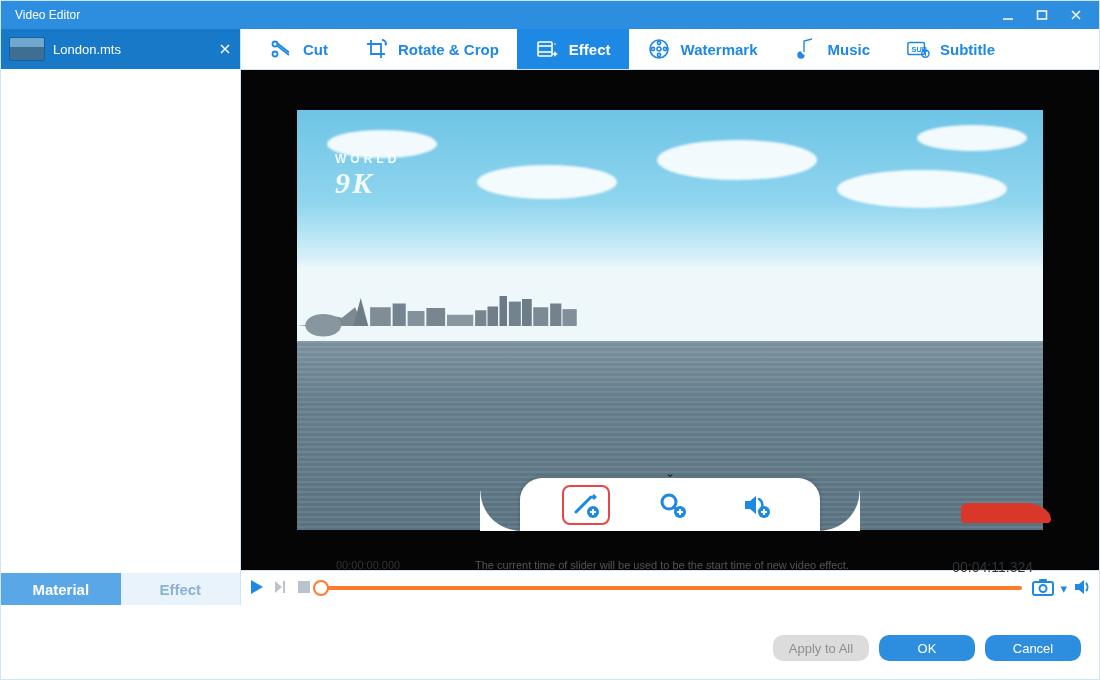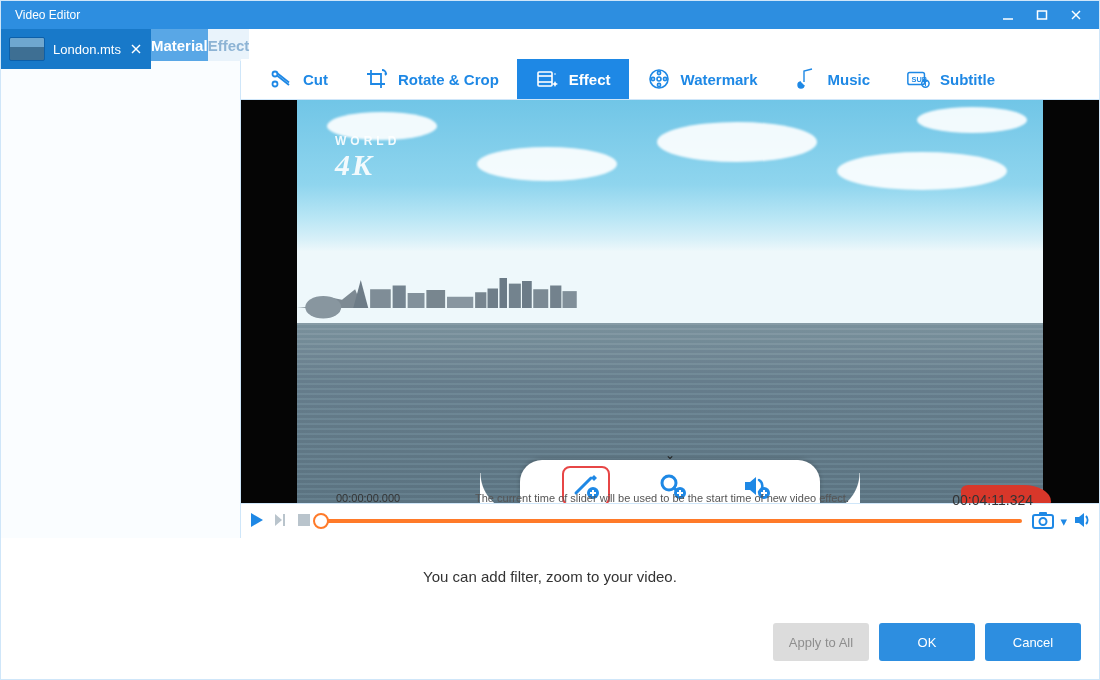--- a/index.html
+++ b/index.html
@@ -26,32 +26,32 @@
   }
   .window { width: 1100px; height: 680px; display: flex; flex-direction: column; border: 1px solid var(--frame-border); box-sizing: border-box; }
   
   .titlebar { height: 28px; background: var(--titlebar-bg); color: var(--titlebar-text); display: flex; align-items: center; padding: 0 6px 0 14px; font-size: 12px; }
   .titlebar .title { flex: 1; }
   .titlebar .win-btn { width: 34px; height: 28px; display: flex; align-items: center; justify-content: center; }
   .titlebar .win-btn svg { stroke: #fff; }
   
   .upper { flex: 1; display: flex; min-height: 0; }
   
-  .sidebar { width: 239px; display: flex; flex-direction: row; background: #fafdff; border-right: 1px solid var(--frame-border); }
+  .sidebar { width: 239px; display: flex; flex-direction: column; background: #fafdff; border-right: 1px solid var(--frame-border); }
   .file-strip { height: 40px; background: var(--sidebar-bg); display: flex; align-items: center; padding: 0 8px; color: #fff; gap: 8px; }
   .file-thumb { width: 34px; height: 22px; background: linear-gradient(#6fa7cf 40%, #3e6f93 41%); border: 1px solid #0d5fa8; border-radius: 2px; flex: 0 0 auto; }
   .file-name { flex: 1; font-size: 13px; white-space: nowrap; overflow: hidden; text-overflow: ellipsis; }
   .file-close { width: 14px; text-align: center; cursor: pointer; }
   .sidebar-body { flex: 1; background: #ffffff; }
   .sidebar-tabs { height: 32px; display: flex; }
   .sidebar-tab { flex: 1; display: flex; align-items: center; justify-content: center; font-size: 15px; font-weight: 600; cursor: pointer; }
   .sidebar-tab.active { background: var(--sidebar-tab-active); color: #fff; }
   .sidebar-tab.inactive { background: var(--sidebar-tab-inactive); color: #8db3d4; }
   
-  .rightcol { flex: 1; display: flex; flex-direction: column; min-width: 0; margin-top: 30px; }
+  .rightcol { flex: 1; display: flex; flex-direction: column; min-width: 0; }
   
   .toolbar { height: 40px; background: var(--toolbar-bg); border-bottom: 1px solid var(--frame-border); display: flex; align-items: stretch; padding-left: 10px; }
   .tool { display: flex; align-items: center; gap: 10px; padding: 0 18px; color: var(--toolbar-blue); font-weight: 600; font-size: 15px; cursor: pointer; }
   .tool.active { background: var(--toolbar-active-bg); color: var(--toolbar-active-fg); }
   .tool .icon { width: 24px; height: 24px; display: flex; align-items: center; justify-content: center; }
   
   .preview-area { flex: 1; background: var(--preview-bg); display: flex; align-items: center; justify-content: center; position: relative; overflow: hidden; }
   .video-frame { width: 746px; height: 420px; position: relative; }
   .sky { position: absolute; inset: 0; background: linear-gradient(#6ec4e6 0%, #8fd5ee 22%, #b9e6f5 30%, #d7f0f8 35%, #eef8fb 38%); }
   .cloud { position: absolute; background: rgba(255,255,255,0.9); border-radius: 50%; filter: blur(1px); }
@@ -76,21 +76,21 @@
   .tc-right { position:absolute; right:66px; top:-12px; font-size:14px; color:#333; }
   .tc-hint { position:absolute; left:0; right:16px; top:-12px; text-align:center; font-size:11px; color:#555; pointer-events:none; }
   .track-wrap { flex:1; height:10px; position:relative; }
   .track { position:absolute; left:0; right:0; top:50%; height:4px; transform:translateY(-50%); background: var(--track-orange); border-radius:2px; }
   .track-knob { position:absolute; left:0; top:50%; width:12px; height:12px; transform:translate(-50%,-50%); background:#fff; border:2px solid var(--track-orange); border-radius:50%; }
   .right-icons { display:flex; align-items:center; gap:6px; color: var(--toolbar-blue); }
   
   .bottom { background:#fff; padding: 30px 0 14px; text-align:center; display:flex; flex-direction:column; gap:38px; align-items:center; position:relative; }
   .hint { font-size:15px; color:#333; }
   .action-row { width:100%; display:flex; justify-content:flex-end; gap:10px; padding: 0 18px 4px; box-sizing:border-box; }
-  .btn { min-width:96px; height:38px; border-radius:3px; border:none; font-size:13px; cursor:pointer; }
+  .btn { min-width:96px; height:26px; border-radius:10px; border:none; font-size:13px; cursor:pointer; }
   .btn-primary { background: var(--btn-blue); color:#fff; }
   .btn-disabled { background:#dcdcdc; color:#8e8e8e; cursor:default; }
 </style>
 </head>
 <body>
 
 <div class="window">
 
   <div class="titlebar">
     <span class="title">Video Editor</span>
@@ -231,21 +231,21 @@
             <rect x="708" y="75" width="38" height="45" fill="#808f99"></rect>
 
             <ellipse cx="70" cy="118" rx="48" ry="30" fill="#88969f"></ellipse>
           </svg>
           <div class="river">
               <div class="ripples"></div>
             </div>
           <div class="boat"></div>
           <div class="wm">
             <span>WORLD</span>
-            <span class="big">4K</span>
+            <span class="big">9K</span>
           </div>
 
           <div class="effect-tray">
             <span class="tray-chevron">⌄</span>
             <div class="tray-btn highlight">
               <svg width="30" height="30" viewBox="0 0 30 30">
                 <line x1="5" y1="22" x2="20" y2="7" stroke="#1e88e5" stroke-width="3" stroke-linecap="round"></line>
                 <path d="M20 7l3-3 3 3-3 3z" fill="#1e88e5"></path>
                 <circle cx="22" cy="22" r="6" fill="#1e88e5"></circle>
                 <line x1="22" y1="19" x2="22" y2="25" stroke="#fff" stroke-width="2"></line>
@@ -316,21 +316,20 @@
                 <path d="M13 5a6 6 0 010 8" fill="none" stroke="#1e88e5" stroke-width="2"></path>
               </svg>
           </span>
         </div>
       </div>
 
     </div>
   </div>
 
   <div class="bottom">
-    <div class="hint">You can add filter, zoom to your video.</div>
     <div class="action-row">
       <button class="btn btn-disabled">Apply to All</button>
       <button class="btn btn-primary">OK</button>
       <button class="btn btn-primary">Cancel</button>
     </div>
   </div>
 
 </div>
 
 </body></html>

